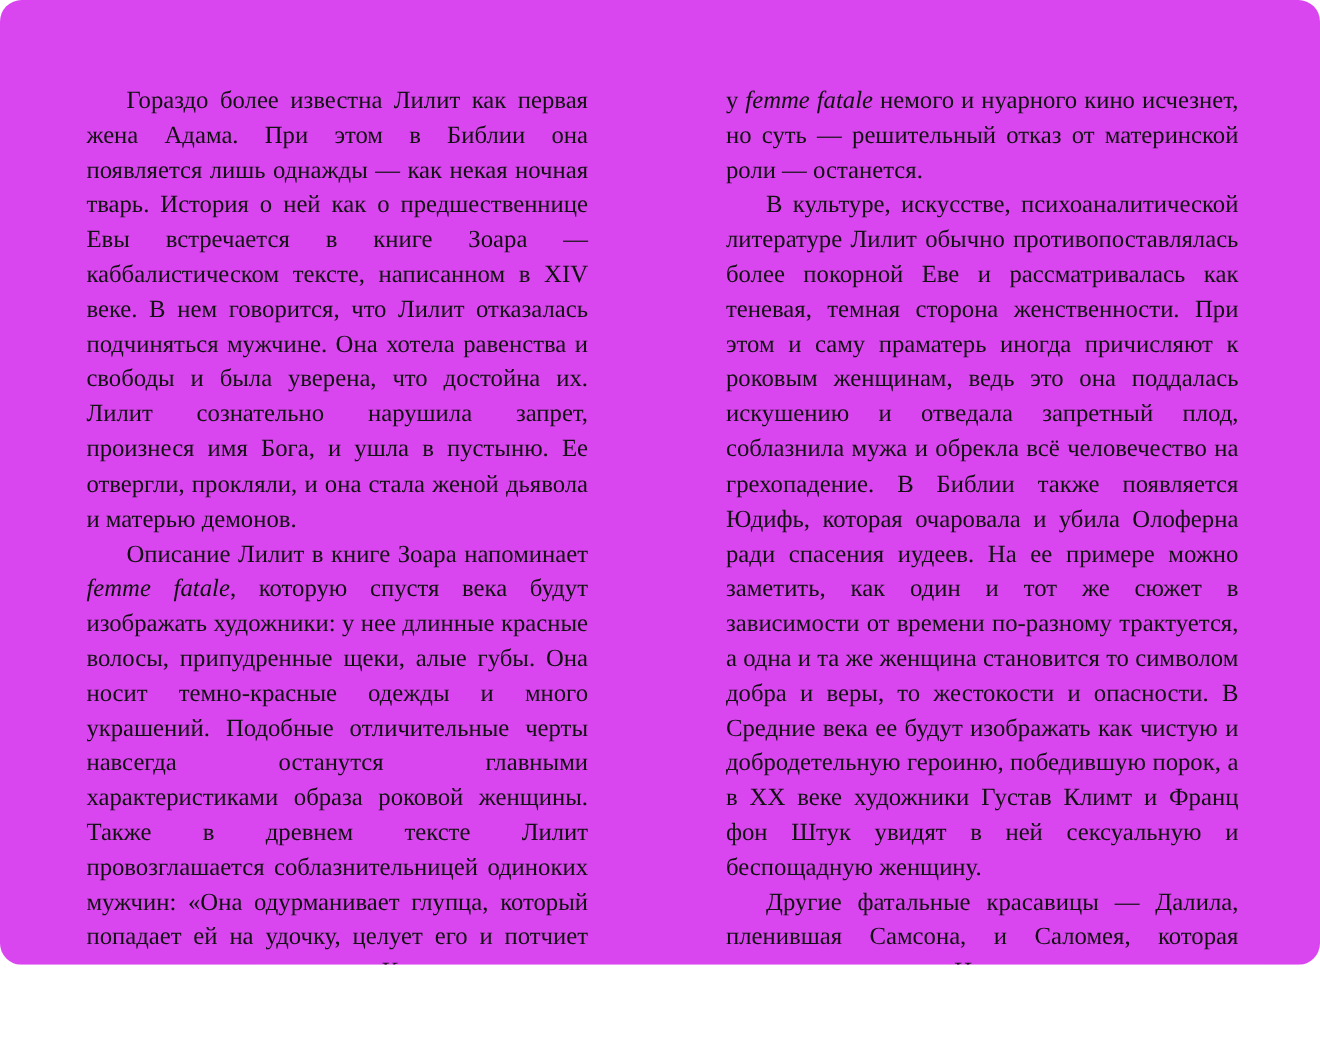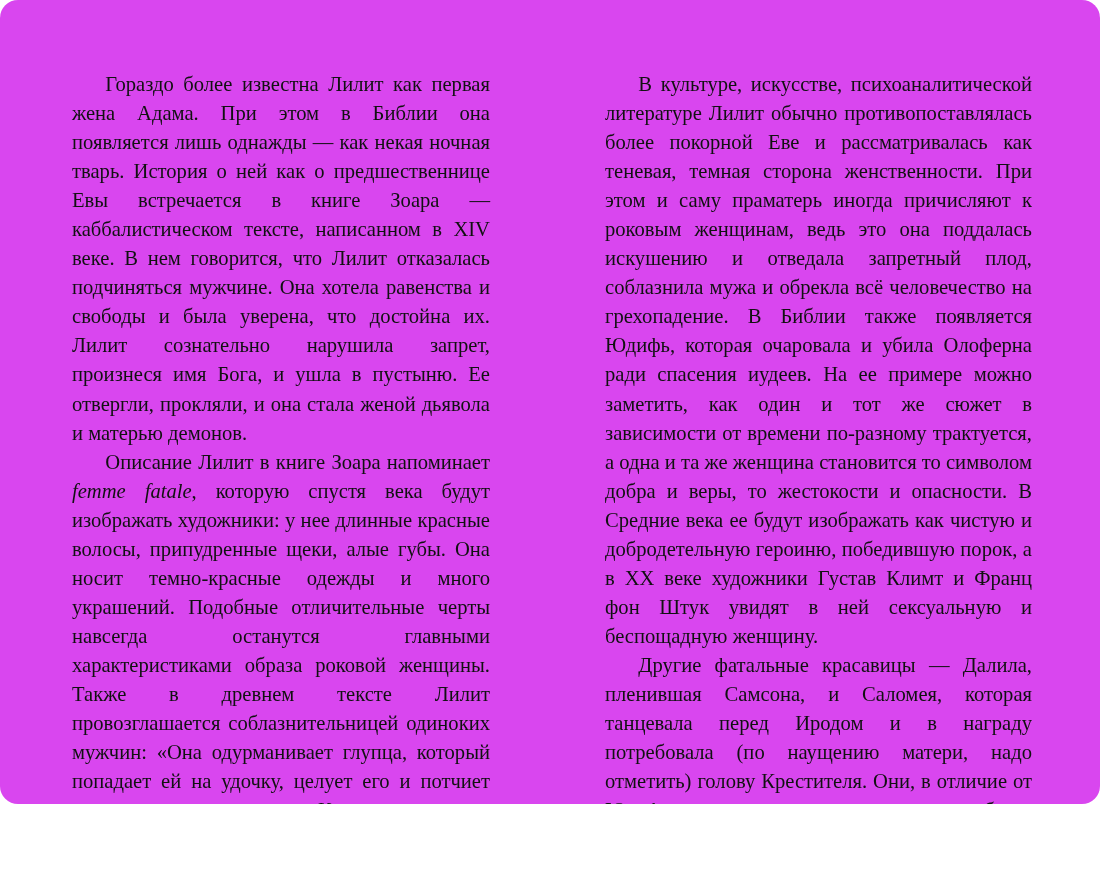--- a/index.html
+++ b/index.html
@@ -87,18 +87,19 @@
   <div class="page page-left">
     <div class="text-column">
         <p class="para">Гораздо более известна Лилит как первая жена Адама. При этом в Библии она появляется лишь однажды — как некая ночная тварь. История о ней как о предшественнице Евы встречается в книге Зоара — каббалистическом тексте, написанном в XIV веке. В нем говорится, что Лилит отказалась подчиняться мужчине. Она хотела равенства и свободы и была уверена, что достойна их. Лилит сознательно нарушила запрет, произнеся имя Бога, и ушла в пустыню. Ее отвергли, прокляли, и она стала женой дьявола и матерью демонов.</p>
         <p class="para">Описание Лилит в книге Зоара напоминает <i>femme fatale</i>, которую спустя века будут изображать художники: у нее длинные красные волосы, припудренные щеки, алые губы. Она носит темно-красные одежды и много украшений. Подобные отличительные черты навсегда останутся главными характеристиками образа роковой женщины. Также в древнем тексте Лилит провозглашается соблазнительницей одиноких мужчин: «Она одурманивает глупца, который попадает ей на удочку, целует его и потчиет вином со змеиным ядом. Как только глупец выпивает его, он начинает беспрекословно следовать за нею» [8]. После близости Лилит улетает в небеса, а потом возвращается и становится агрессивной. Она заставляет тело и душу мужчины трепетать от ужаса, убивает его острым мечом и бросает в ад. Помимо агрессивной сексуальности, Лилит приписывают убийства младенцев. Подобная жестокость</p>
       </div>
     <div class="folio">22</div>
   </div>
 
   <div class="page page-right">
     <div class="text-column">
+        <p class="para cont">у <i>femme fatale</i> немого и нуарного кино исчезнет, но суть — решительный отказ от материнской роли — останется.</p>
         <p class="para">В культуре, искусстве, психоаналитической литературе Лилит обычно противопоставлялась более покорной Еве и рассматривалась как теневая, темная сторона женственности. При этом и саму праматерь иногда причисляют к роковым женщинам, ведь это она поддалась искушению и отведала запретный плод, соблазнила мужа и обрекла всё человечество на грехопадение. В Библии также появляется Юдифь, которая очаровала и убила Олоферна ради спасения иудеев. На ее примере можно заметить, как один и тот же сюжет в зависимости от времени по-разному трактуется, а одна и та же женщина становится то символом добра и веры, то жестокости и опасности. В Средние века ее будут изображать как чистую и добродетельную героиню, победившую порок, а в XX веке художники Густав Климт и Франц фон Штук увидят в ней сексуальную и беспощадную женщину.</p>
         <p class="para">Другие фатальные красавицы — Далила, пленившая Самсона, и Саломея, которая танцевала перед Иродом и в награду потребовала (по наущению матери, надо отметить) голову Крестителя. Они, в отличие от Юдифи, использовали свои чары не на благо общества, а потому не снискали доброй славы. Саломея и вовсе трансформировалась в искусстве и литературе до блудницы и убийцы.</p>
       </div>
   </div>
 
 </div>
 
 </body></html>

